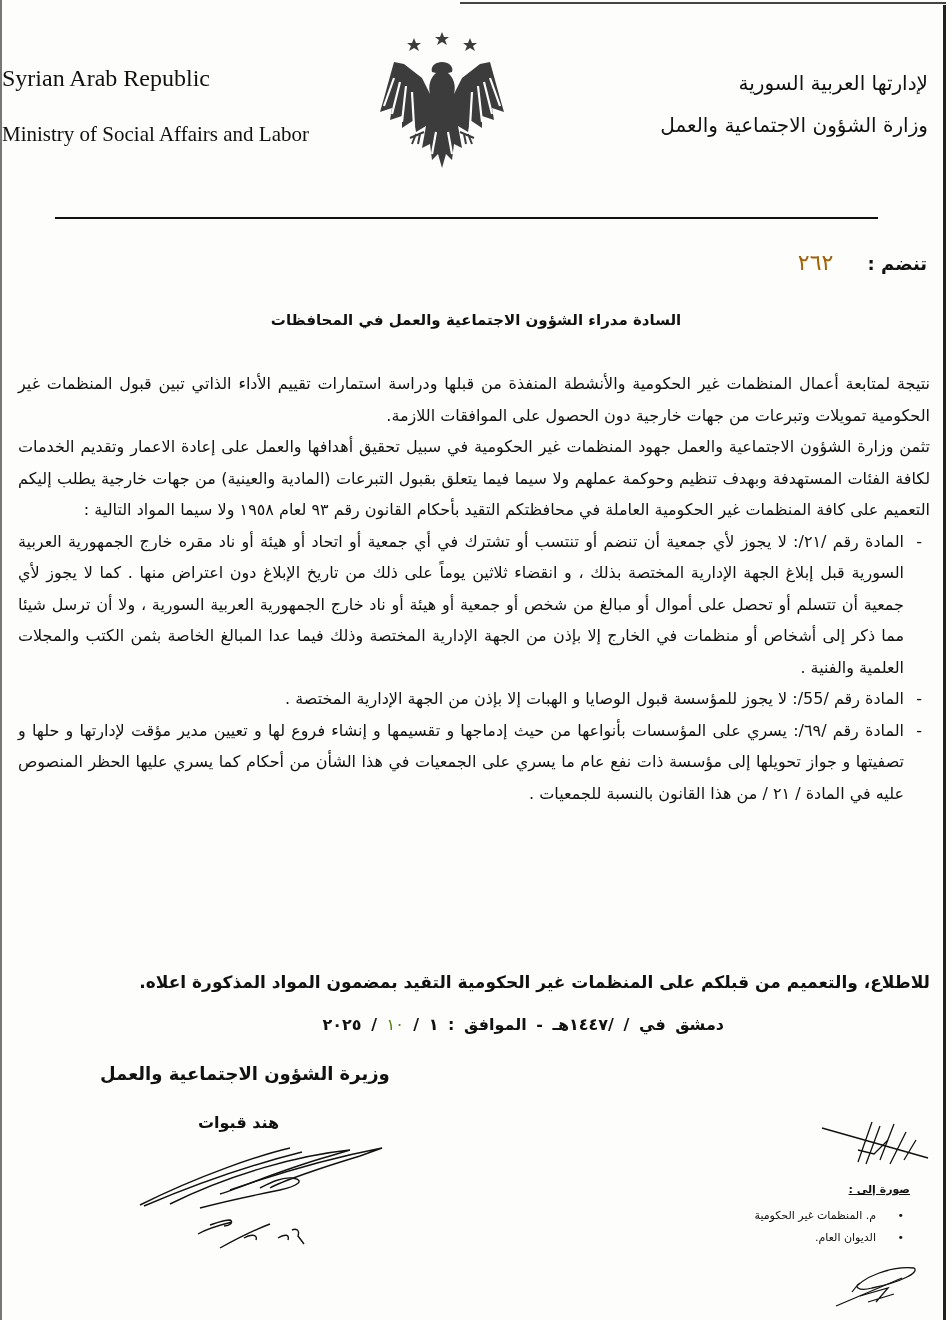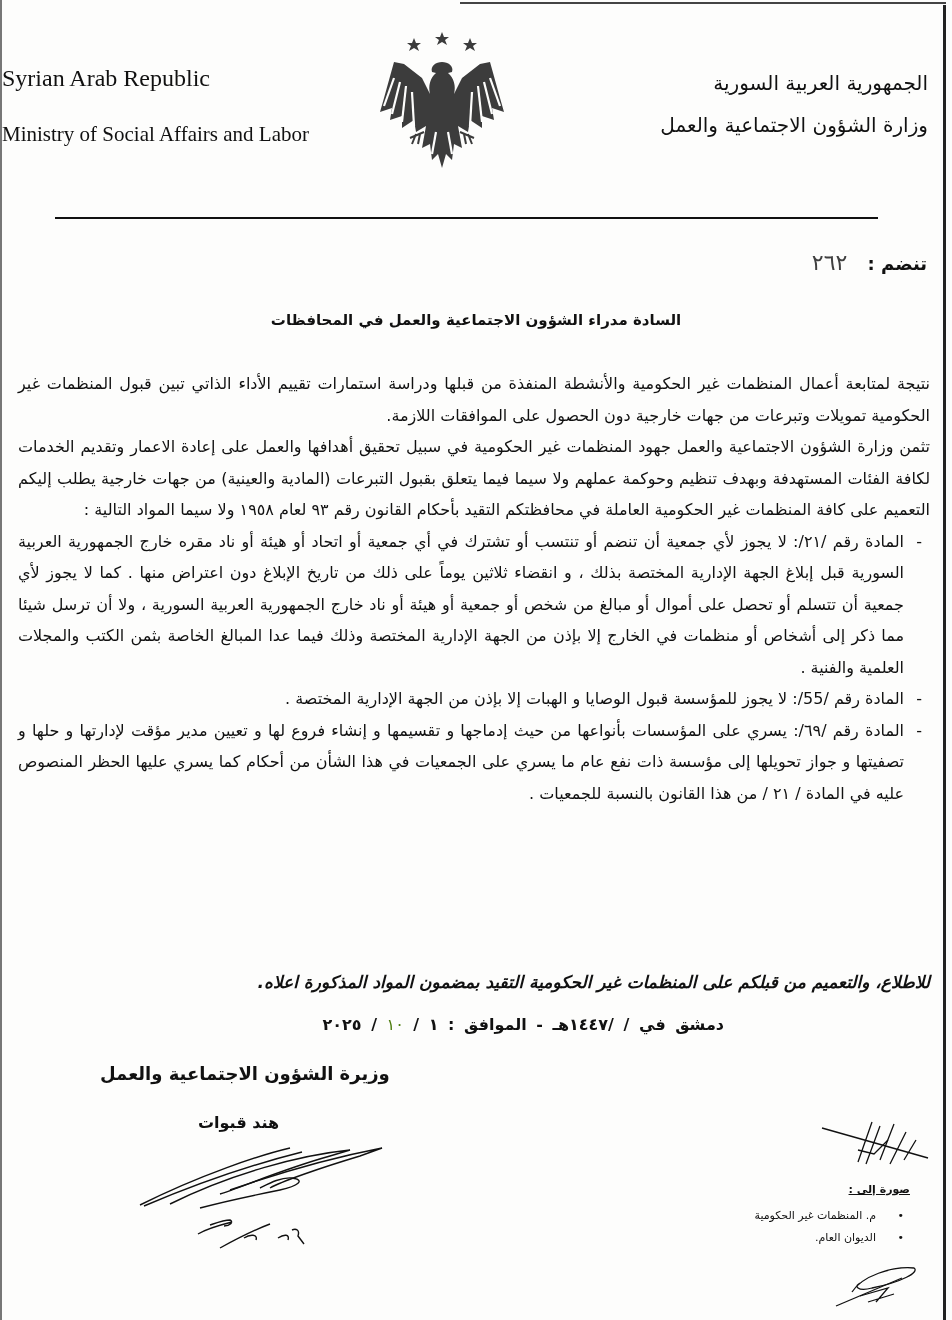--- a/index.html
+++ b/index.html
@@ -18,31 +18,31 @@
 
   .ar-head { position: absolute; right: 24px; top: 68px; direction: rtl; text-align: right; }
   .ar-head .l1 { font-size: 20px; line-height: 30px; }
   .ar-head .l2 { font-size: 20px; line-height: 30px; margin-top: 12px; }
 
   .emblem { position: absolute; left: 372px; top: 20px; width: 140px; height: 160px; }
 
   .hr { position: absolute; left: 55px; top: 217px; width: 823px; height: 2px; background: #111; }
 
   .ref { position: absolute; right: 25px; top: 250px; direction: rtl; font-size: 18px; font-weight: bold; }
-  .ref .num { font-family: "DejaVu Serif", serif; font-weight: normal; font-size: 22px; color: #404040; margin-right: 14px; }
+  .ref .num { font-family: "DejaVu Serif", serif; font-weight: normal; font-size: 22px; color: #a16207; margin-right: 28px; }
 
   .title { position: absolute; left: 0; right: 0; top: 311px; text-align: center; direction: rtl; font-size: 15px; font-weight: bold; }
 
   .body { position: absolute; left: 18px; right: 22px; top: 368px; direction: rtl; text-align: justify; font-size: 16px; line-height: 31.5px; font-family: "DejaVu Sans", sans-serif; }
   .body p { margin: 0; }
   .articles { margin: 0; padding: 0; list-style: none; }
   .articles li { position: relative; padding-right: 26px; }
   .articles li::before { content: "-"; position: absolute; right: 8px; top: 0; }
 
-  .closing { position: absolute; right: 22px; top: 972px; direction: rtl; font-size: 17px; font-weight: bold; font-style: italic; }
+  .closing { position: absolute; right: 22px; top: 972px; direction: rtl; font-size: 17px; font-weight: bold; }
   .dateline { position: absolute; right: 228px; top: 1015px; direction: rtl; font-size: 16px; font-weight: bold; word-spacing: 4px; }
   .dateline .hand { color: #4d7c0f; font-weight: normal; }
 
   .minister-title { position: absolute; left: 100px; top: 1063px; direction: rtl; font-size: 18px; font-weight: bold; }
   .minister-name { position: absolute; left: 198px; top: 1113px; direction: rtl; font-size: 16px; font-weight: bold; }
   .signature { position: absolute; left: 120px; top: 1130px; width: 280px; height: 130px; }
 
   .initials-top { position: absolute; left: 818px; top: 1120px; width: 120px; height: 50px; }
   .cc-label { position: absolute; right: 42px; top: 1183px; direction: rtl; font-size: 11px; font-weight: bold; text-decoration: underline; }
   .cc-list { position: absolute; right: 38px; top: 1205px; direction: rtl; font-size: 11px; margin: 0; padding: 0; list-style: none; }
@@ -81,21 +81,21 @@
     <line x1="64" y1="112" x2="60" y2="134"></line>
     <line x1="76" y1="112" x2="80" y2="134"></line>
   </g>
   <g stroke="#3c3c3c" stroke-width="2" fill="none">
     <path d="M52,112 L38,118 M44,114 L40,124 M48,114 L46,124"></path>
     <path d="M88,112 L102,118 M96,114 L100,124 M92,114 L94,124"></path>
   </g>
 </svg>
 
 <div class="ar-head">
-  <div class="l1">الجمهورية العربية السورية</div>
+  <div class="l1">لإدارتها العربية السورية</div>
   <div class="l2">وزارة الشؤون الاجتماعية والعمل</div>
 </div>
 
 <div class="hr"></div>
 
 <div class="ref">
   <span>تنضم :</span>
   <span class="num">٢٦٢</span>
 </div>
 

